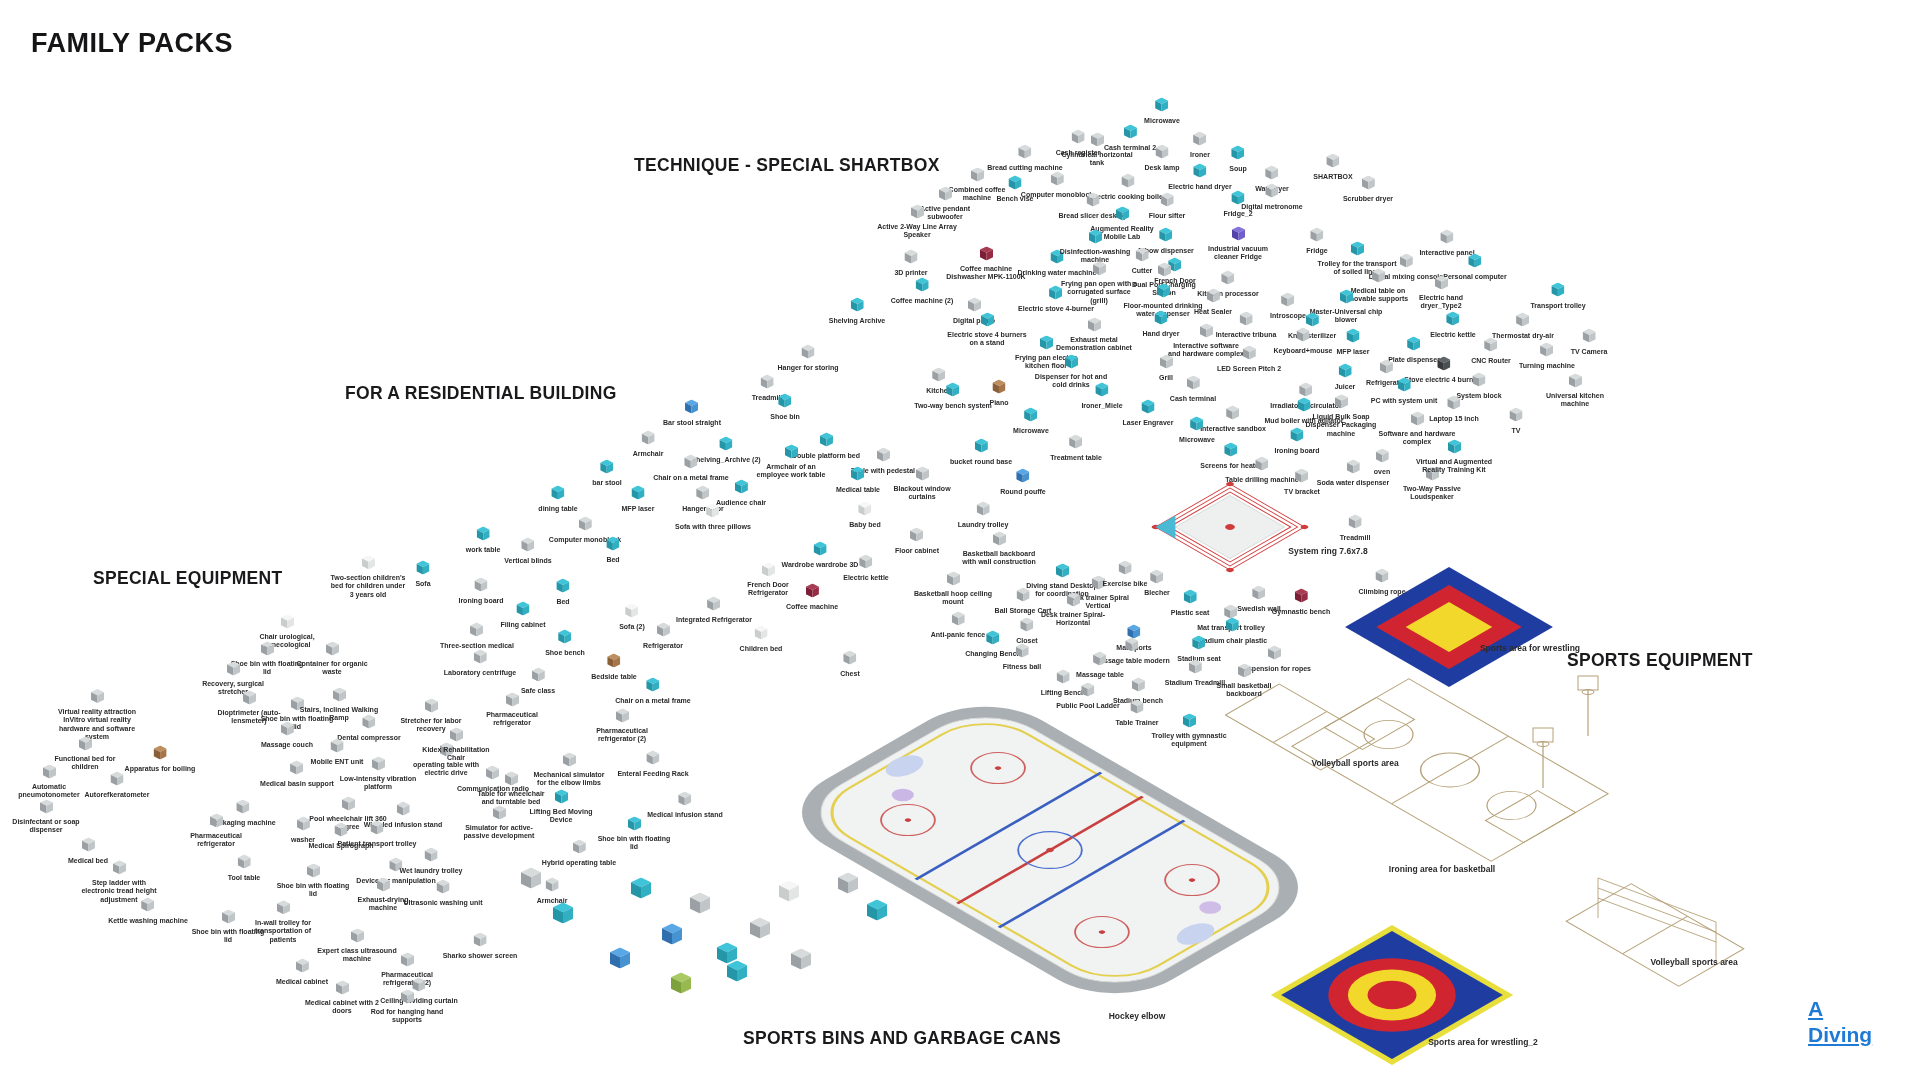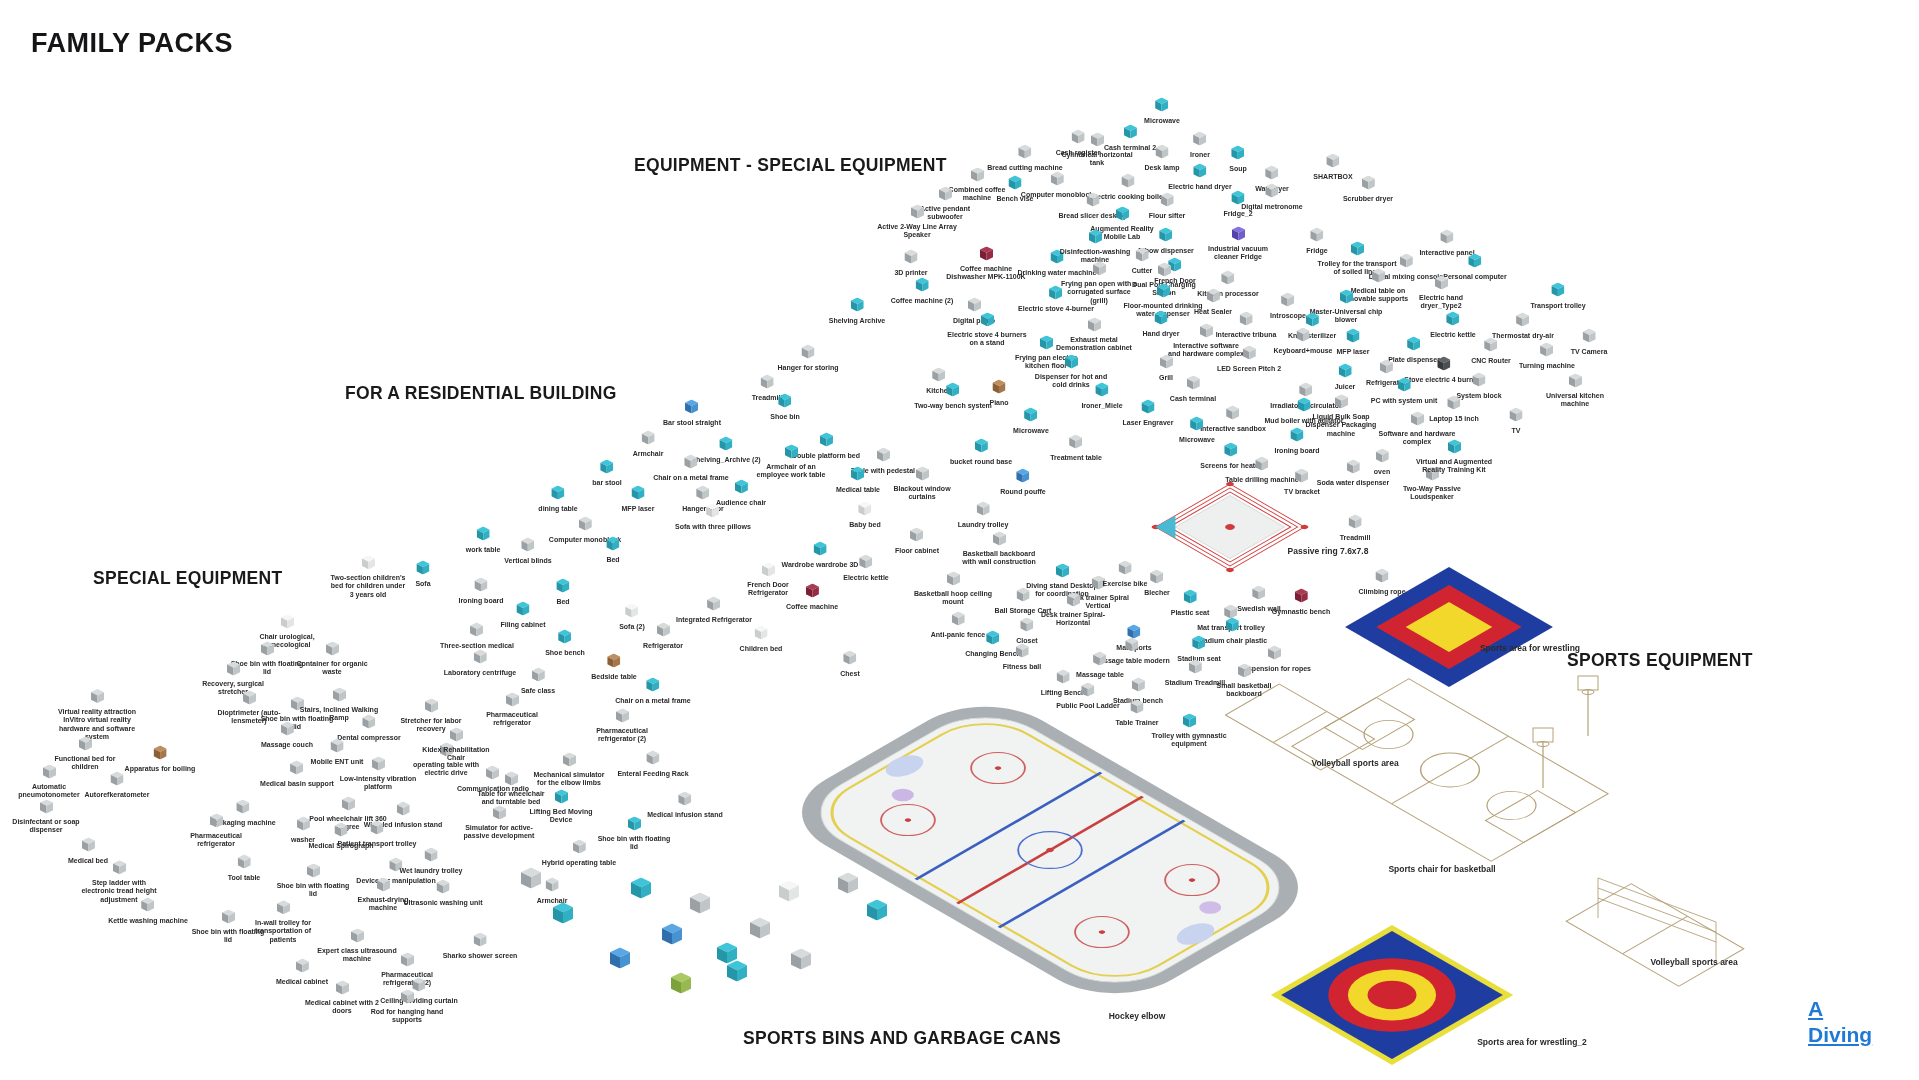--- a/index.html
+++ b/index.html
@@ -107,21 +107,21 @@
       <ellipse cx="0" cy="2" rx="6" ry="2.5" fill="none" stroke="#b5a076" stroke-width="1"></ellipse>
     </g>
     <g transform="translate(1543,742)">
       <line x1="0" y1="0" x2="0" y2="46" stroke="#b5a076" stroke-width="1.2"></line>
       <rect x="-10" y="-14" width="20" height="14" fill="none" stroke="#b5a076" stroke-width="1"></rect>
       <ellipse cx="0" cy="2" rx="6" ry="2.5" fill="none" stroke="#b5a076" stroke-width="1"></ellipse>
     </g>
   </svg>
 
   <div id="items">
-      <div class="heading" style="left: 634px; top: 155px;">EQUIPMENT - SPECIAL EQUIPMENT</div>
+      <div class="heading" style="left: 634px; top: 155px;">TECHNIQUE - SPECIAL SHARTBOX</div>
       <div class="item" style="left: 1162px; top: 118px;">
         <span class="cub"><svg width="13" height="14" viewBox="0 0 13 14" aria-hidden="true">
             <polygon points="6.5,0 13,3.22 6.5,6.44 0,3.22" fill="#3fc4d8"></polygon>
             <polygon points="0,3.22 6.5,6.44 6.5,14 0,10.78" fill="#2596a8"></polygon>
             <polygon points="13,3.22 6.5,6.44 6.5,14 13,10.78" fill="#31b0c4"></polygon>
           </svg></span>
         <span class="lbl">Microwave</span>
       </div>
       <div class="item" style="left: 1078px; top: 150px;">
         <span class="cub"><svg width="13" height="14" viewBox="0 0 13 14" aria-hidden="true">
@@ -1984,26 +1984,26 @@
       </div>
       <div class="item" style="left: 1355px; top: 535px;">
         <span class="cub"><svg width="13" height="14" viewBox="0 0 13 14" aria-hidden="true">
             <polygon points="6.5,0 13,3.22 6.5,6.44 0,3.22" fill="#d7dbdc"></polygon>
             <polygon points="0,3.22 6.5,6.44 6.5,14 0,10.78" fill="#9aa0a3"></polygon>
             <polygon points="13,3.22 6.5,6.44 6.5,14 13,10.78" fill="#c0c6c8"></polygon>
           </svg></span>
         <span class="lbl">Treadmill</span>
       </div>
       <div class="heading" style="left: 743px; top: 1028px;">SPORTS BINS AND GARBAGE CANS</div>
-      <div class="area-lbl" style="left: 1328px; top: 551px;">Passive ring 7.6x7.8</div>
+      <div class="area-lbl" style="left: 1328px; top: 551px;">System ring 7.6x7.8</div>
       <div class="area-lbl" style="left: 1530px; top: 648px;">Sports area for wrestling</div>
       <div class="area-lbl" style="left: 1355px; top: 763px;">Volleyball sports area</div>
-      <div class="area-lbl" style="left: 1442px; top: 869px;">Sports chair for basketball</div>
+      <div class="area-lbl" style="left: 1442px; top: 869px;">Ironing area for basketball</div>
       <div class="area-lbl" style="left: 1694px; top: 962px;">Volleyball sports area</div>
-      <div class="area-lbl" style="left: 1532px; top: 1042px;">Sports area for wrestling_2</div>
+      <div class="area-lbl" style="left: 1483px; top: 1042px;">Sports area for wrestling_2</div>
       <div class="area-lbl" style="left: 1137px; top: 1016px;">Hockey elbow</div>
       <div class="bin" style="left: 531px; top: 880px;"><svg width="20" height="21" viewBox="0 0 20 21" aria-hidden="true">
           <polygon points="10,0 20,4.83 10,9.66 0,4.83" fill="#d7dbdc"></polygon>
           <polygon points="0,4.83 10,9.66 10,21 0,16.17" fill="#9aa0a3"></polygon>
           <polygon points="20,4.83 10,9.66 10,21 20,16.17" fill="#c0c6c8"></polygon>
         </svg></div>
       <div class="bin" style="left: 641px; top: 890px;"><svg width="20" height="21" viewBox="0 0 20 21" aria-hidden="true">
           <polygon points="10,0 20,4.83 10,9.66 0,4.83" fill="#3fc4d8"></polygon>
           <polygon points="0,4.83 10,9.66 10,21 0,16.17" fill="#2596a8"></polygon>
           <polygon points="20,4.83 10,9.66 10,21 20,16.17" fill="#31b0c4"></polygon>

